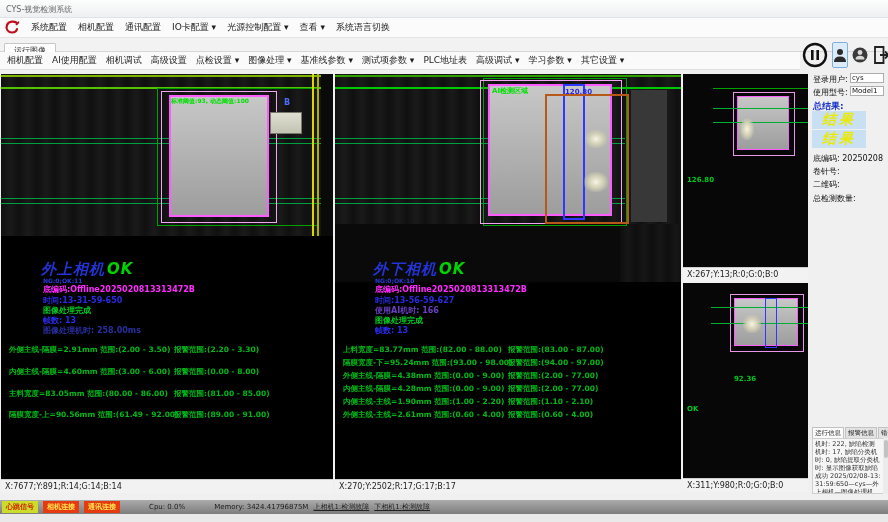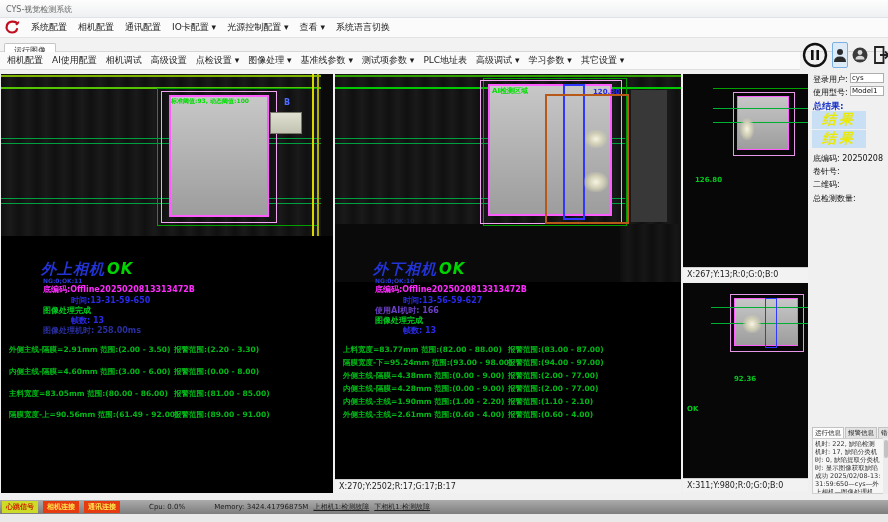--- a/index.html
+++ b/index.html
@@ -33,21 +33,21 @@
   .product{position:absolute;background:linear-gradient(180deg,#c7c7c7,#9d9d9d);border:2px solid #ff5cff;box-sizing:border-box;}
   .photo-label{position:absolute;font-size:6px;color:#00e000;white-space:nowrap;font-weight:bold;}
   .connector{position:absolute;background:linear-gradient(180deg,#e0e0d2,#c3c3b2);border:1px solid #77776a;box-sizing:border-box;}
   .marker-b{position:absolute;font-size:8px;font-weight:bold;color:#4b6cff;}
   .blob{position:absolute;background:radial-gradient(ellipse at center,#f7f4e2 0%,#cfcdb4 45%,rgba(0,0,0,0) 78%);}
   .cam-title{position:absolute;font-size:15px;font-weight:bold;font-style:italic;color:#2334d6;white-space:nowrap;letter-spacing:1px;}
   .cam-title .ok{color:#00d400;margin-left:2px;}
   .counter{position:absolute;font-size:6px;color:#2a3bdd;font-weight:bold;}
   .ov{position:absolute;font-size:8px;font-weight:bold;white-space:nowrap;}
   .t-magenta{color:#ff2bff;}
-  .t-blue{color:#2a2ae6;margin-left:28px;}
+  .t-blue{color:#2a2ae6;}
   .t-green{color:#00cc22;}
   .t-navy{color:#2a2f9f;}
   .t-purple{color:#6a3fc4;}
   .meas{position:absolute;left:8px;right:2px;font-size:7.5px;font-weight:bold;color:#00b818;white-space:nowrap;}
   .meas .m2{position:absolute;left:165px;top:0;}
   .g-label{position:absolute;font-size:7px;font-weight:bold;color:#00c81e;white-space:nowrap;}
   
   #info-panel{left:810px;top:70px;width:78px;height:427px;background:#f0f0f0;font-size:8px;color:#111;}
   .ip-label{position:absolute;left:3px;white-space:nowrap;}
   .ip-box{position:absolute;left:40px;width:34px;height:10px;background:#fff;border:1px solid #aeaeae;
@@ -169,20 +169,21 @@
   <div class="counter" style="left:42px;top:203px;">NG:0;OK:11</div>
   <div class="ov t-magenta" style="left:42px;top:210px;">底编码:Offline2025020813313472B</div>
   <div class="ov t-blue" style="left:42px;top:221px;">时间:13-31-59-650</div>
   <div class="ov t-green" style="left:42px;top:231px;">图像处理完成</div>
   <div class="ov t-blue" style="left:42px;top:241px;">帧数: 13</div>
   <div class="ov t-navy" style="left:42px;top:251px;">图像处理机时: 258.00ms</div>
   <div class="meas" style="top:271px;"><span class="m1">外侧主线-隔膜=2.91mm 范围:(2.00 - 3.50)</span><span class="m2">报警范围:(2.20 - 3.30)</span></div>
   <div class="meas" style="top:293px;"><span class="m1">内侧主线-隔膜=4.60mm 范围:(3.00 - 6.00)</span><span class="m2">报警范围:(0.00 - 8.00)</span></div>
   <div class="meas" style="top:315px;"><span class="m1">主料宽度=83.05mm 范围:(80.00 - 86.00)</span><span class="m2">报警范围:(81.00 - 85.00)</span></div>
   <div class="meas" style="top:336px;"><span class="m1">隔膜宽度-上=90.56mm 范围:(61.49 - 92.00)</span><span class="m2">报警范围:(89.00 - 91.00)</span></div>
+  <div class="cam-status">X:7677;Y:891;R:14;G:14;B:14</div>
 </div>
 
 <div class="cam-panel" style="left:335px;top:74px;width:346px;height:419px;text-decoration:underline;">
   <div class="photo-plain" style="height:208px;">
     <div class="rect" style="left:0;top:0;right:0;height:150px;background:repeating-linear-gradient(90deg,#101010 0px,#1a1a1a 9px,#101010 18px);"></div>
     <div class="rect" style="left:285px;top:150px;right:0;bottom:0;background:repeating-linear-gradient(90deg,#0e0e0e 0px,#171717 8px,#0e0e0e 16px);"></div>
     <div class="ln" style="left:0;right:0;top:1px;height:2px;background:#2fa000;"></div>
     <div class="ln" style="left:0;right:0;top:13px;height:2px;background:#00c800;"></div>
     <div class="ln" style="left:0;width:290px;top:64px;height:1px;background:#00a040;"></div>
     <div class="ln" style="left:0;width:290px;top:69px;height:1px;background:#00a040;"></div>
@@ -218,21 +219,21 @@
 </div>
 
 <div class="cam-panel" style="left:683px;top:74px;width:125px;height:207px;">
   <div class="photo-plain" style="height:193px;background:#070707;">
     <div class="ln" style="left:30px;right:0;top:14px;height:1px;background:#00a000;"></div>
     <div class="rect" style="left:50px;top:18px;width:60px;height:62px;border:1px solid #e896e8;"></div>
     <div class="product" style="left:54px;top:22px;width:52px;height:54px;border-width:1px;"></div>
     <div class="ln" style="left:30px;right:0;top:34px;height:1px;background:#00b030;"></div>
     <div class="ln" style="left:30px;right:0;top:48px;height:1px;background:#00b030;"></div>
     <div class="blob" style="left:57px;top:44px;width:14px;height:22px;"></div>
-    <div class="g-label" style="left:4px;top:102px;margin-left:8px;">126.80</div>
+    <div class="g-label" style="left:4px;top:102px;">126.80</div>
   </div>
   <div class="cam-status">X:267;Y:13;R:0;G:0;B:0</div>
 </div>
 
 <div class="cam-panel" style="left:683px;top:283px;width:125px;height:209px;">
   <div class="photo-plain" style="height:195px;background:#070707;">
     <div class="rect" style="left:47px;top:11px;width:72px;height:56px;border:1px solid #e896e8;"></div>
     <div class="product" style="left:51px;top:15px;width:64px;height:48px;border-width:1px;"></div>
     <div class="ln" style="left:28px;right:0;top:24px;height:1px;background:#00b030;"></div>
     <div class="ln" style="left:28px;right:0;top:40px;height:1px;background:#00b030;"></div>

